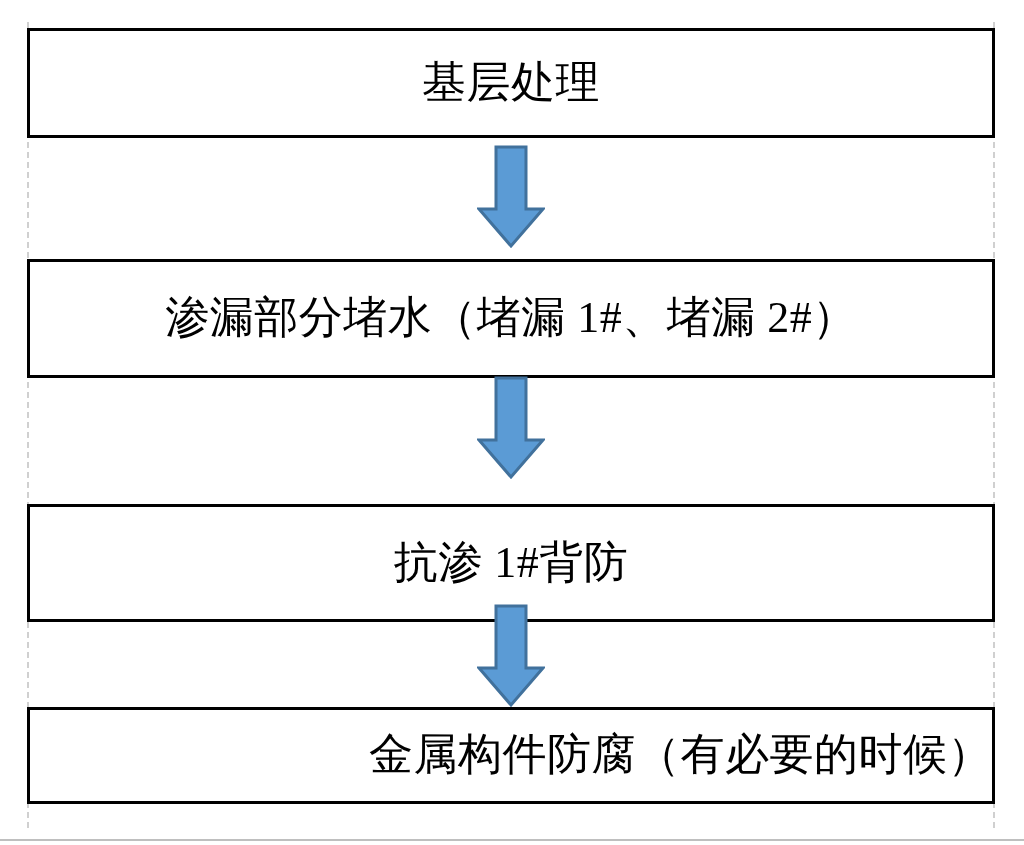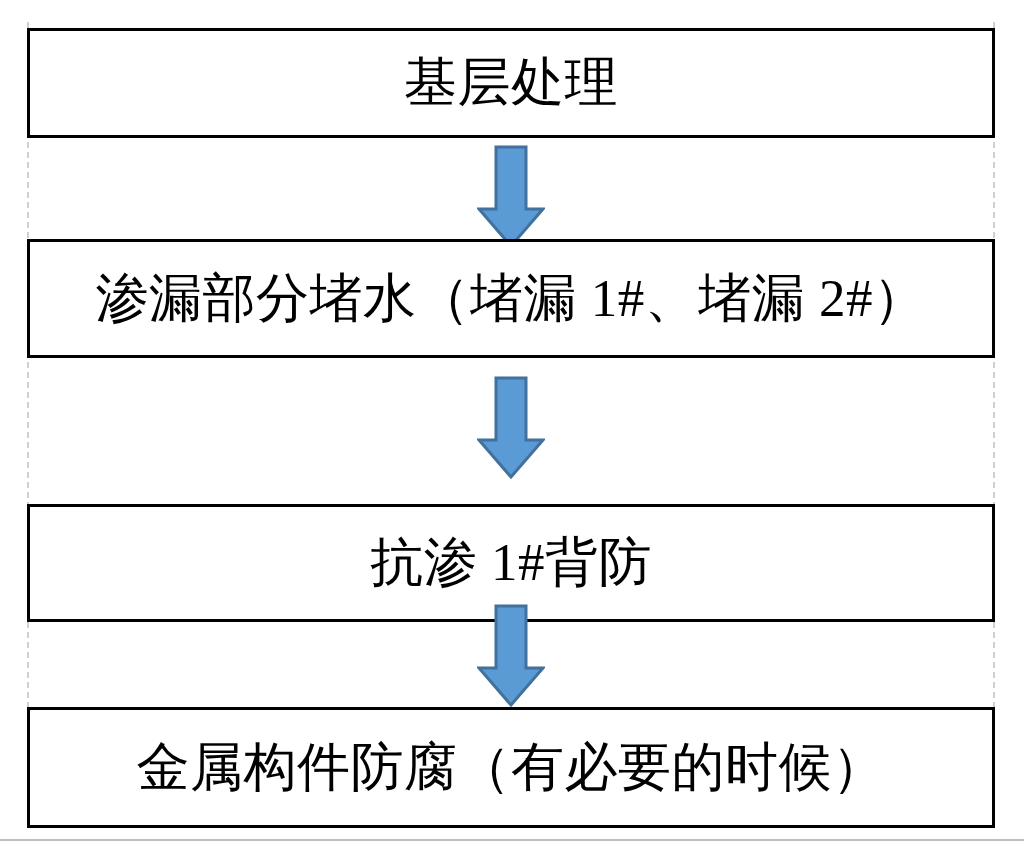--- a/index.html
+++ b/index.html
@@ -34,34 +34,34 @@
     width: 968px;
     box-sizing: border-box;
     border: 3px solid #000000;
     background: #ffffff;
     display: flex;
     align-items: center;
     justify-content: center;
   }
 
   .box-label {
-    font-size: 53px;
+    font-size: 44px;
     line-height: 1.05;
     color: #000000;
     letter-spacing: 0.5px;
     white-space: nowrap;
     font-weight: 400;
     text-align: center;
   }
 
   
   #box-1 { top: 28px;  height: 110px; }
-  #box-2 { top: 239px; height: 119px; }
+  #box-2 { top: 259px; height: 119px; }
   #box-3 { top: 504px; height: 118px; }
-  #box-4 { top: 707px; height: 121px; }
+  #box-4 { top: 707px; height: 97px; justify-content: flex-end; }
 
   
   .arrow-connector {
     position: absolute;
     width: 68px;
     height: 104px;
     left: 477px;
   }
   .arrow-connector svg { display: block; width: 68px; height: 104px; }
 

